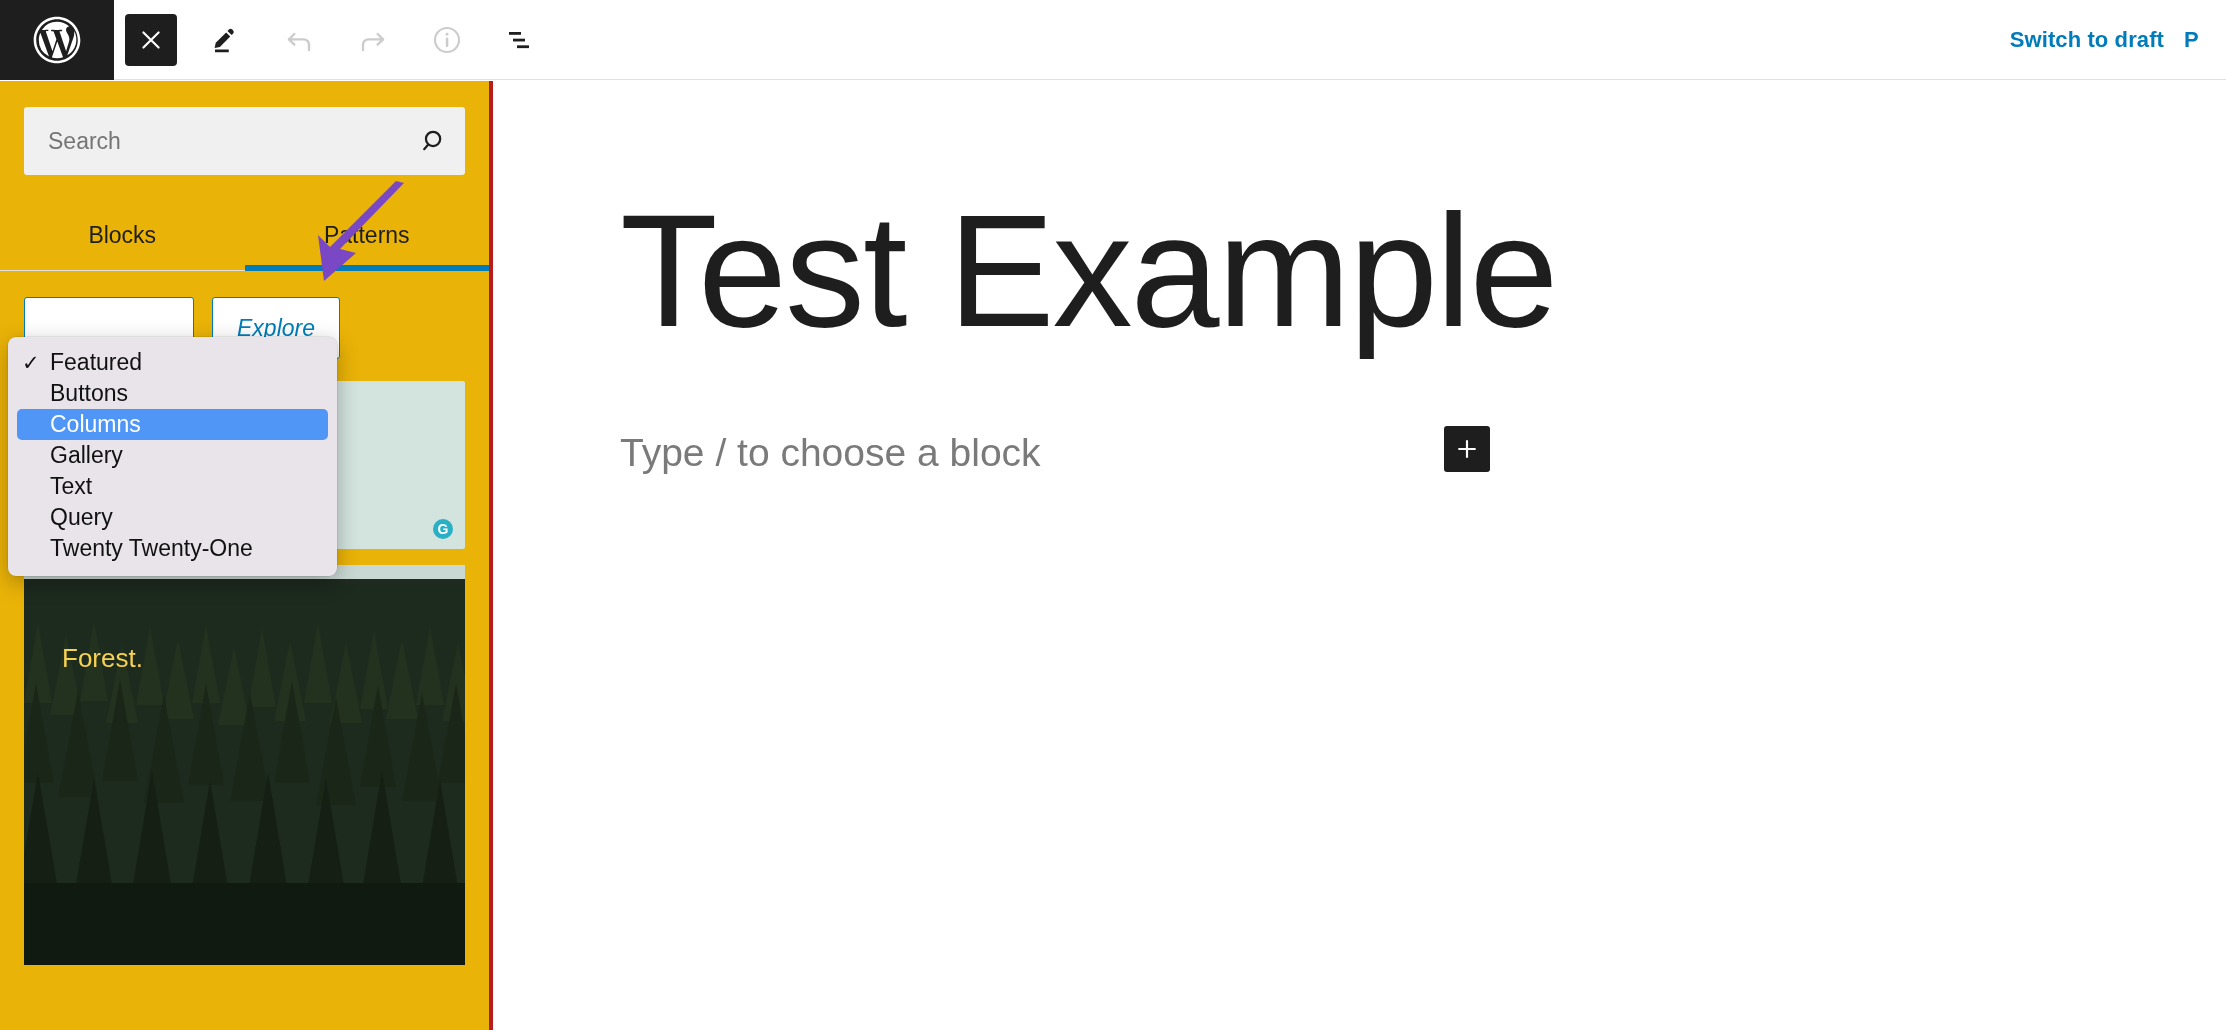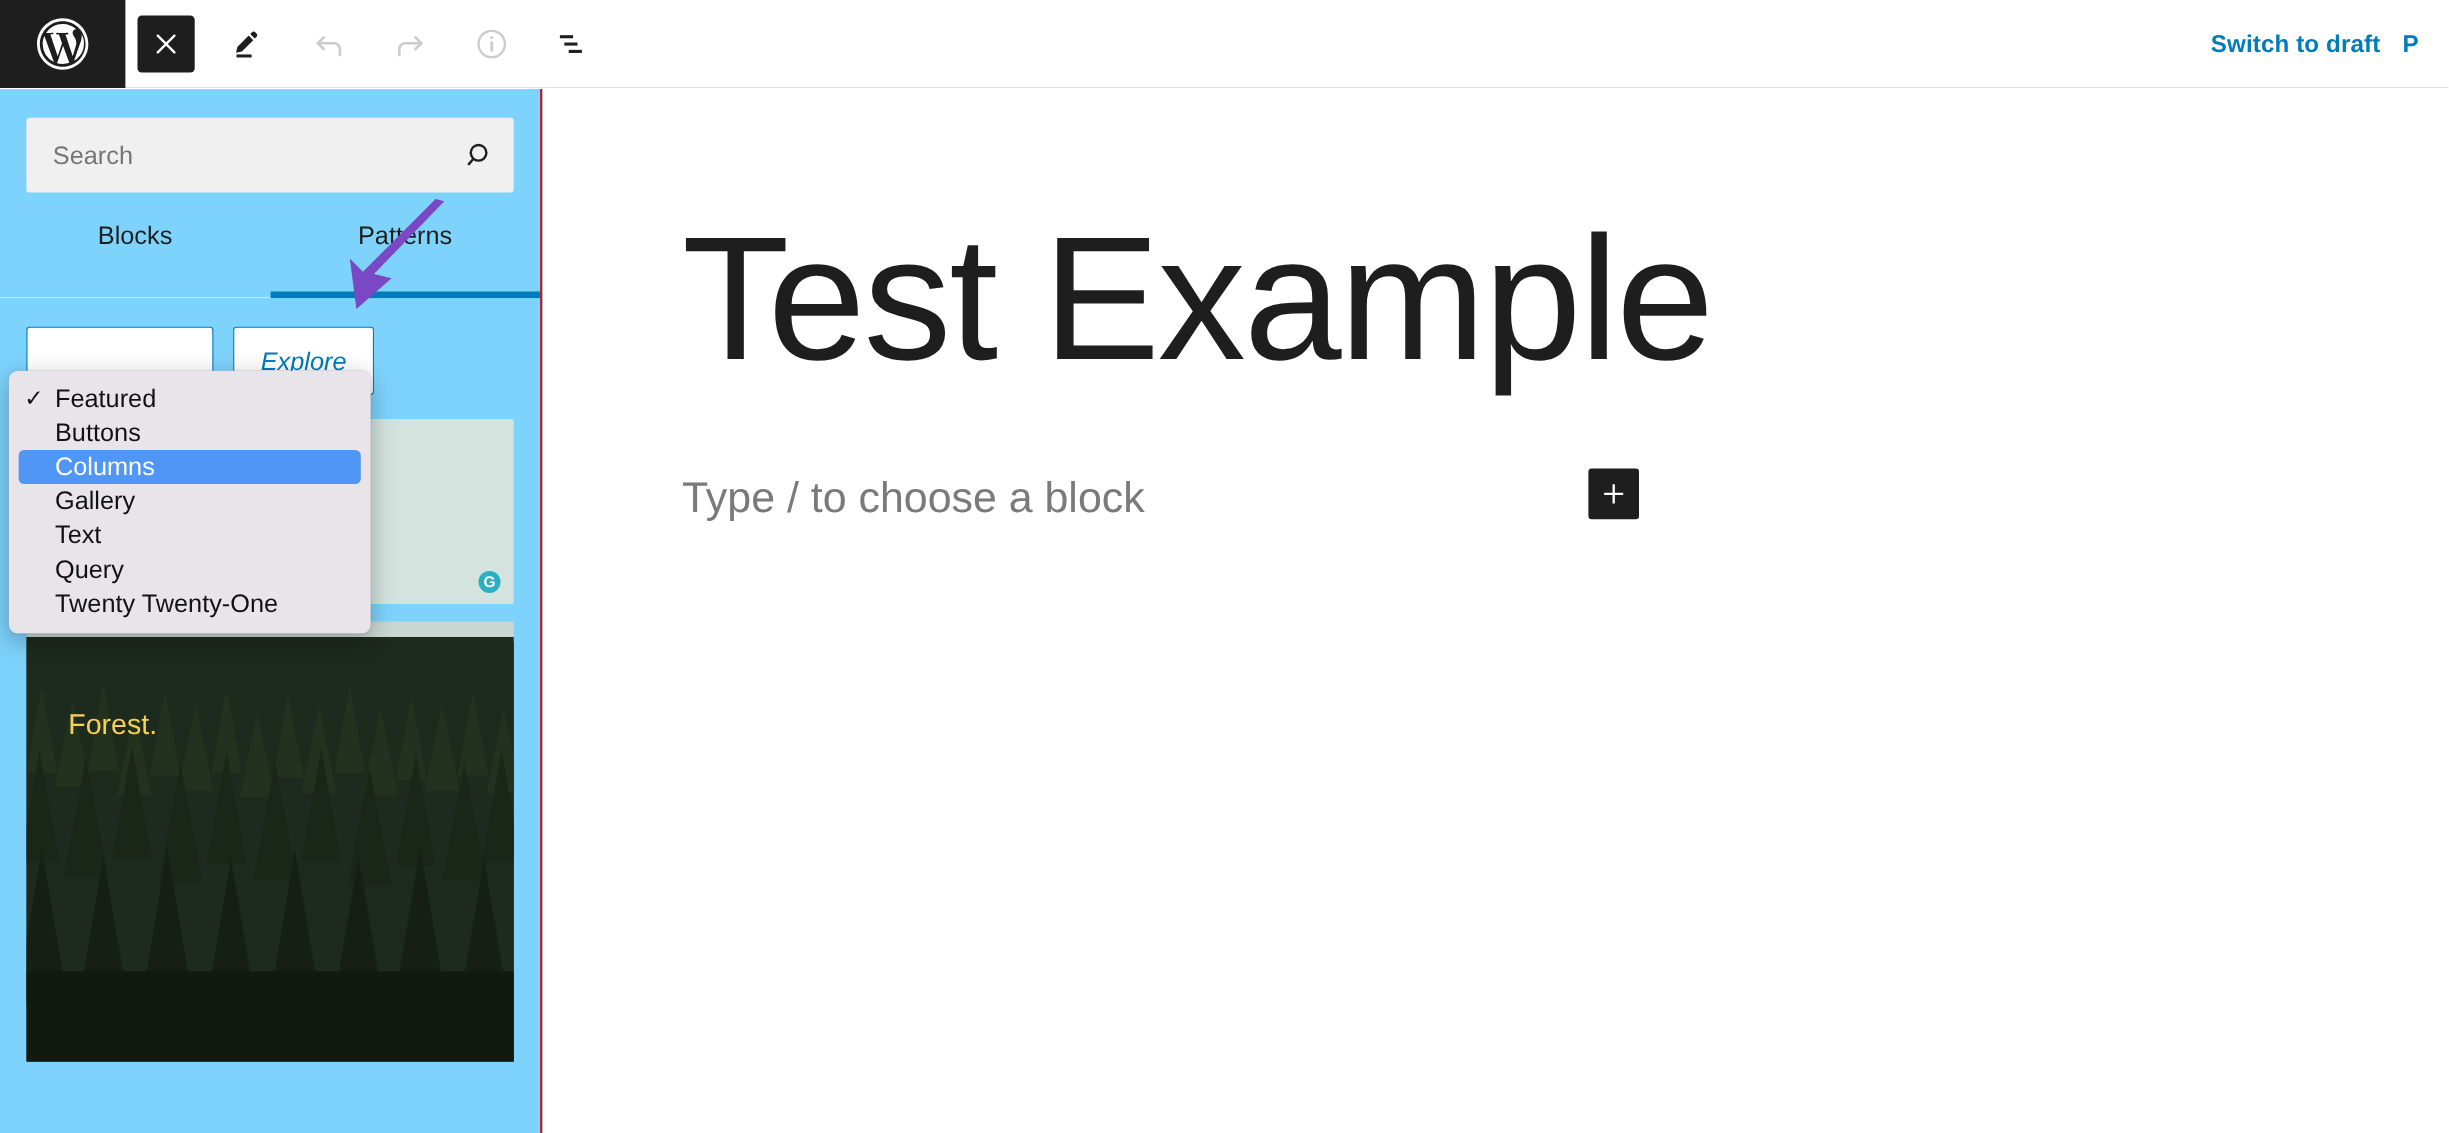--- a/index.html
+++ b/index.html
@@ -22,34 +22,34 @@
     display:flex; align-items:center; justify-content:center; }
   .close-sq svg { width:26px; height:26px; }
 
   .header-right { margin-left:auto; display:flex; align-items:center; padding-right:24px; gap:20px; }
   .switch-draft { color:#007cba; font-size:22px; font-weight:600; cursor:pointer;
     white-space:nowrap; letter-spacing:0.1px; }
   .right-clip { width:18px; overflow:hidden; color:#007cba; font-size:22px; font-weight:600; }
 
   
   .sidebar { position:absolute; top:81px; left:0; width:493px; height:949px;
-    background:#7dd3fc; border-right:2px solid #b91c1c; overflow:hidden; }
+    background:#eab308; border-right:4px solid #b91c1c; overflow:hidden; }
 
   .search-wrap { margin:26px 24px 0 24px; height:68px; background:#f0f0f0;
     border-radius:3px; display:flex; align-items:center; position:relative; }
   .search-input { flex:1; border:none; background:transparent; outline:none;
     font-size:23px; color:#757575; padding:0 20px 0 24px;
     font-family:"Liberation Sans", sans-serif; }
   .search-input::placeholder { color:#757575; opacity:1; }
   .search-ico { width:62px; display:flex; align-items:center; justify-content:center; }
   .search-ico svg { width:28px; height:28px; }
 
   .tabs { display:flex; margin-top:26px; height:70px; border-bottom:1px solid #e0e0e0;
     position:relative; }
-  .tab { flex:1; display:flex; align-items:flex-start; justify-content:center;
+  .tab { flex:1; display:flex; align-items:center; justify-content:center;
     font-size:23px; color:#1e1e1e; cursor:pointer; position:relative; font-weight:400; }
   .tab.active::after { content:""; position:absolute; left:0; right:0; bottom:-1px;
     height:6px; background:#007cba; }
 
   
   .panel-body { position:relative; padding:26px 24px 0 24px; }
   .chip-row { display:flex; gap:18px; align-items:center; }
   .chip-btn { height:62px; padding:0 24px; border:1px solid #007cba; color:#007cba;
     background:#fff; border-radius:3px; font-size:23px; cursor:pointer;
     font-family:"Liberation Sans", sans-serif; display:flex; align-items:center;font-style:italic; }

